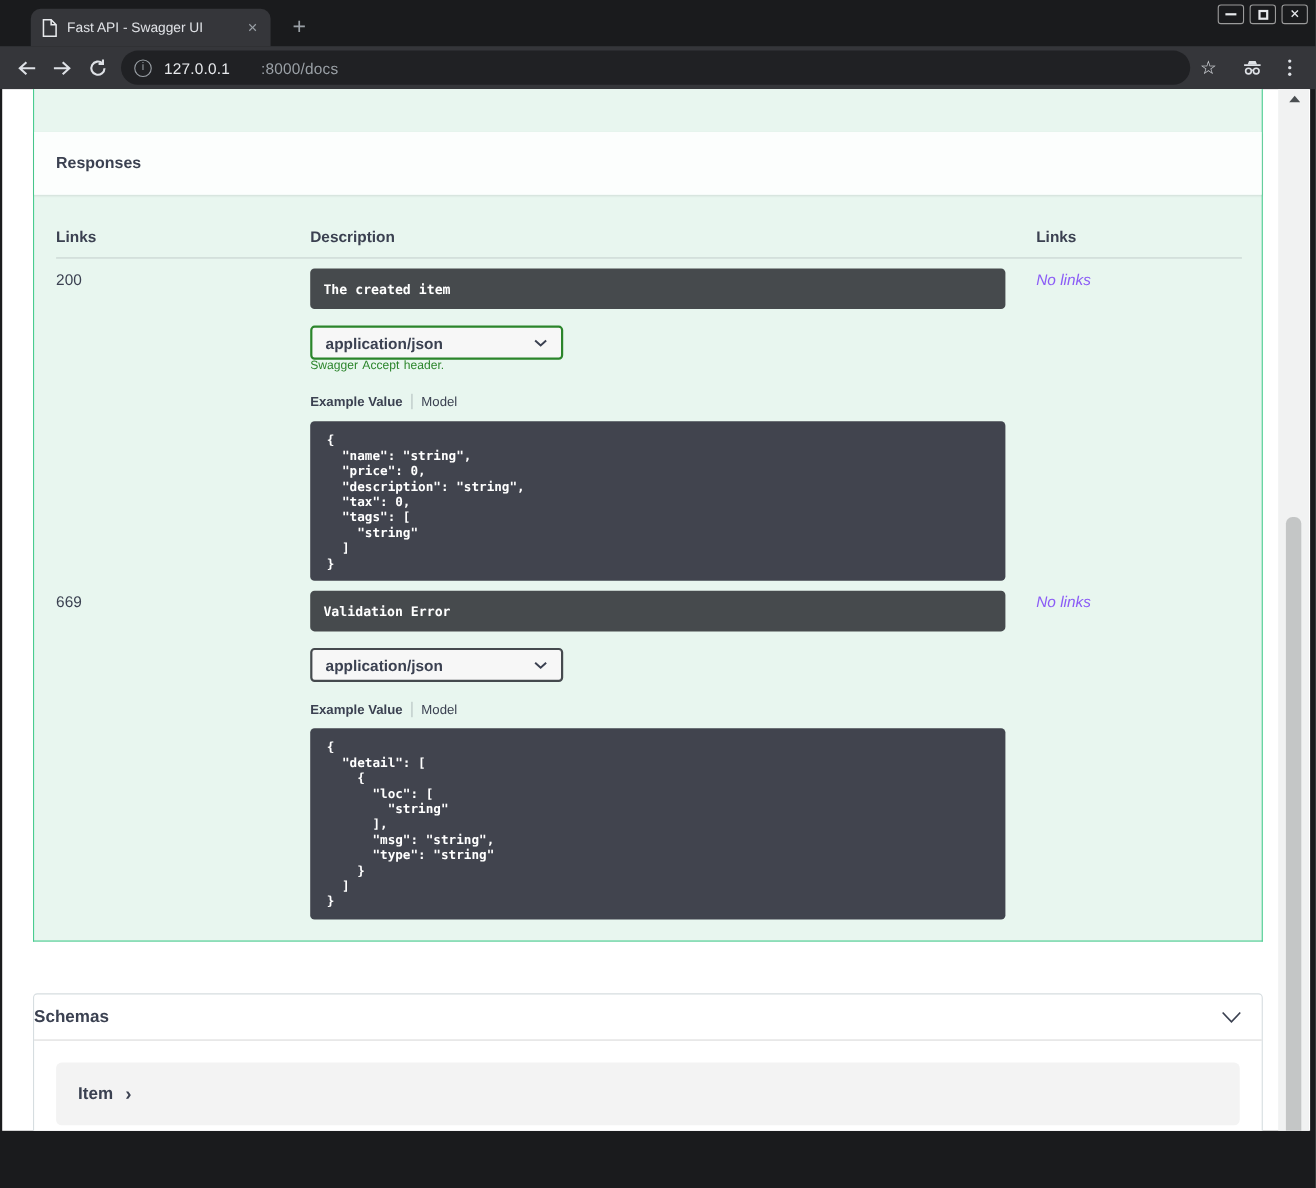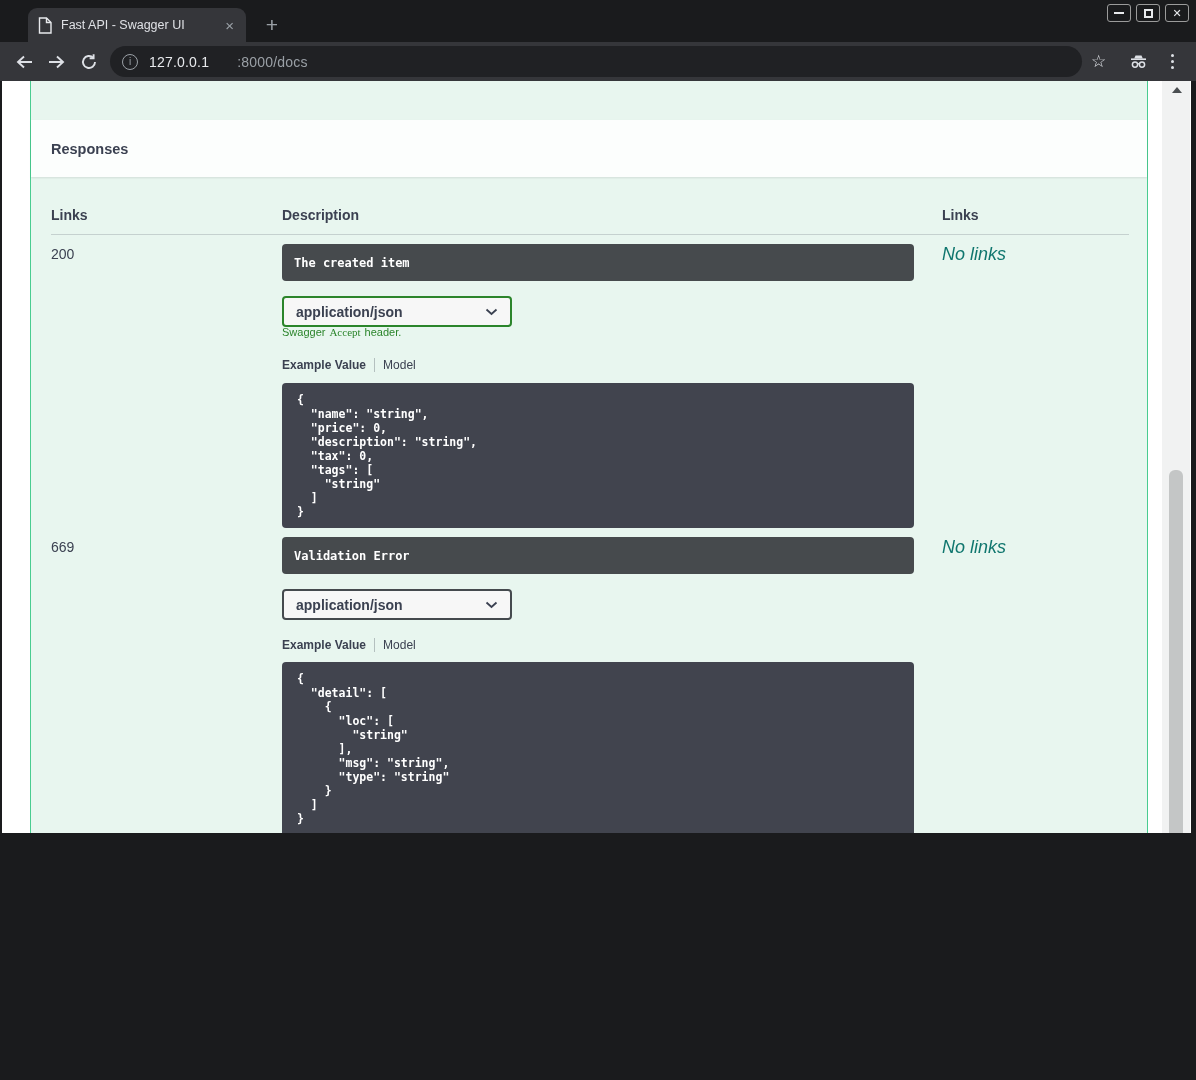--- a/index.html
+++ b/index.html
@@ -31,47 +31,47 @@
   .info-circle { width:16px; height:16px; border:1.5px solid #9aa0a6; border-radius:50%; color:#9aa0a6;
                  font-size:10px; font-style:normal; display:flex; align-items:center; justify-content:center; }
   .url-text { margin-left:11px; font-size:14px; color:#e8eaed; letter-spacing:.2px; }
   .url-rest { color:#9aa0a6;margin-left:28px; }
   .tb-right { position:absolute; top:7px; width:25px; height:25px; display:flex; align-items:center; justify-content:center; }
   .star { color:#dee1e6; font-size:17px; }
   .kebab { display:flex; flex-direction:column; gap:3px; }
   .kebab i { width:3px; height:3px; border-radius:50%; background:#dee1e6; }
 
   
-  .viewport { position:absolute; left:2px; top:81px; width:1189px; height:752px; background:#ffffff; overflow:hidden; }
+  .viewport { position:absolute; left:2px; top:81px; width:1189px; height:947px; background:#ffffff; overflow:hidden; }
 
   
   .opblock { position:absolute; left:28px; top:0; width:1118px; height:775px; background:#e8f6ef;
              border:1px solid #49cc90; border-top:none; }
   .sec-header { position:absolute; left:0; top:39px; width:100%; height:57px; background:rgba(255,255,255,.85);
                 box-shadow:0 1px 2px rgba(0,0,0,.1); display:flex; align-items:center; }
   .sec-header span { margin-left:20px; font-size:14.5px; font-weight:bold; color:#3b4151; }
 
   .colhead { font-size:14px; font-weight:bold; color:#3b4151; line-height:20px; }
   .tdivider { height:1px; background:rgba(59,65,81,.2); }
   .codecell { font-size:14px; color:#3b4151; line-height:20px; }
-  .nolinks { font-size:18px; font-style:italic; color:#0f766e; line-height:20px; }
+  .nolinks { font-size:14px; font-style:italic; color:#8b5cf6; line-height:20px; }
 
   .descbox { width:632px; height:37px; background:#464a4d; border-radius:4px; display:flex; align-items:center;
              padding:0 12px; }
   .descbox span { color:#ffffff; font-family:"DejaVu Sans Mono", monospace; font-size:12px;
                   font-weight:600; }
 
   .mselect { width:230px; height:31px; background:#f7f7f7; border-radius:4px; display:flex; align-items:center;
              justify-content:space-between; padding:12px 12px; }
   .mselect.green { border:2px solid #2b852b; }
   .mselect.dark  { border:2px solid #454a4e; }
   .mselect b { font-size:14px; color:#3b4151; }
 
   .acceptnote { font-size:11px; color:#2b852b; line-height:13px; }
-  .acceptnote .mono { font-family:Liberation Serif, serif; margin:0 4px; font-size:11px; }
+  .acceptnote .mono { font-family:Liberation Sans, sans-serif; margin:0 4px; font-size:11px; }
 
   .tabsrow { display:flex; align-items:center; height:16px; }
   .tab-active { font-size:12px; font-weight:bold; color:#3b4151; }
   .tab-idle { font-size:12px; color:#3b4151; }
   .tabsep { width:1px; height:14px; background:rgba(59,65,81,.3); margin:0 8px; }
 
   .codeblock { width:632px; background:#41444e; border-radius:4px; padding:10px 15px; }
   .codeblock pre { font-family:"DejaVu Sans Mono", monospace; font-size:11.5px; line-height:14px;
                    font-weight:600; color:#ffffff; }
 

